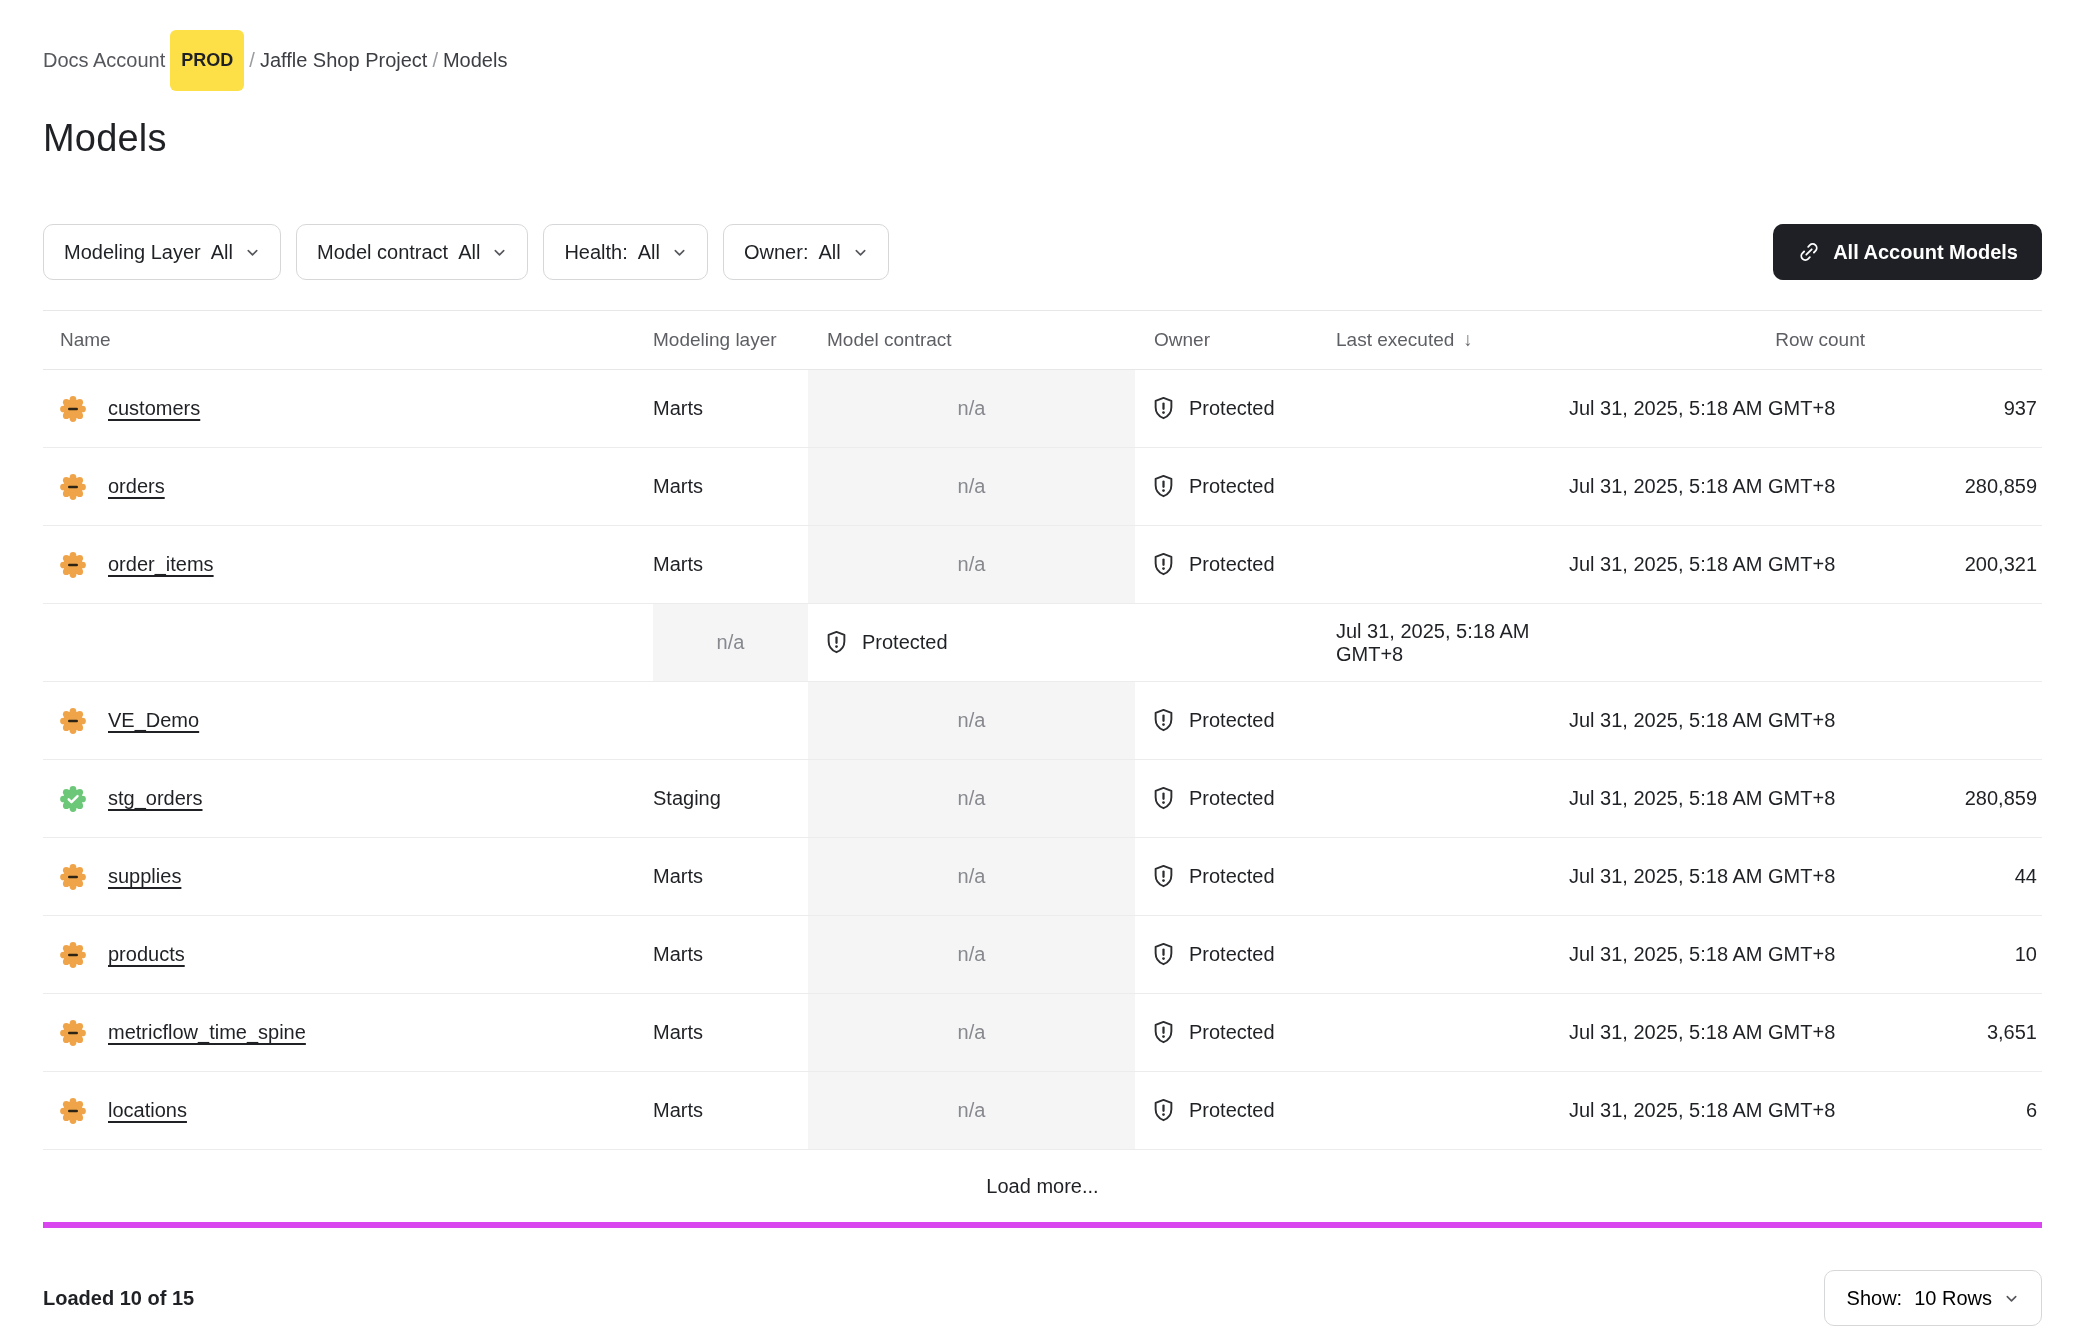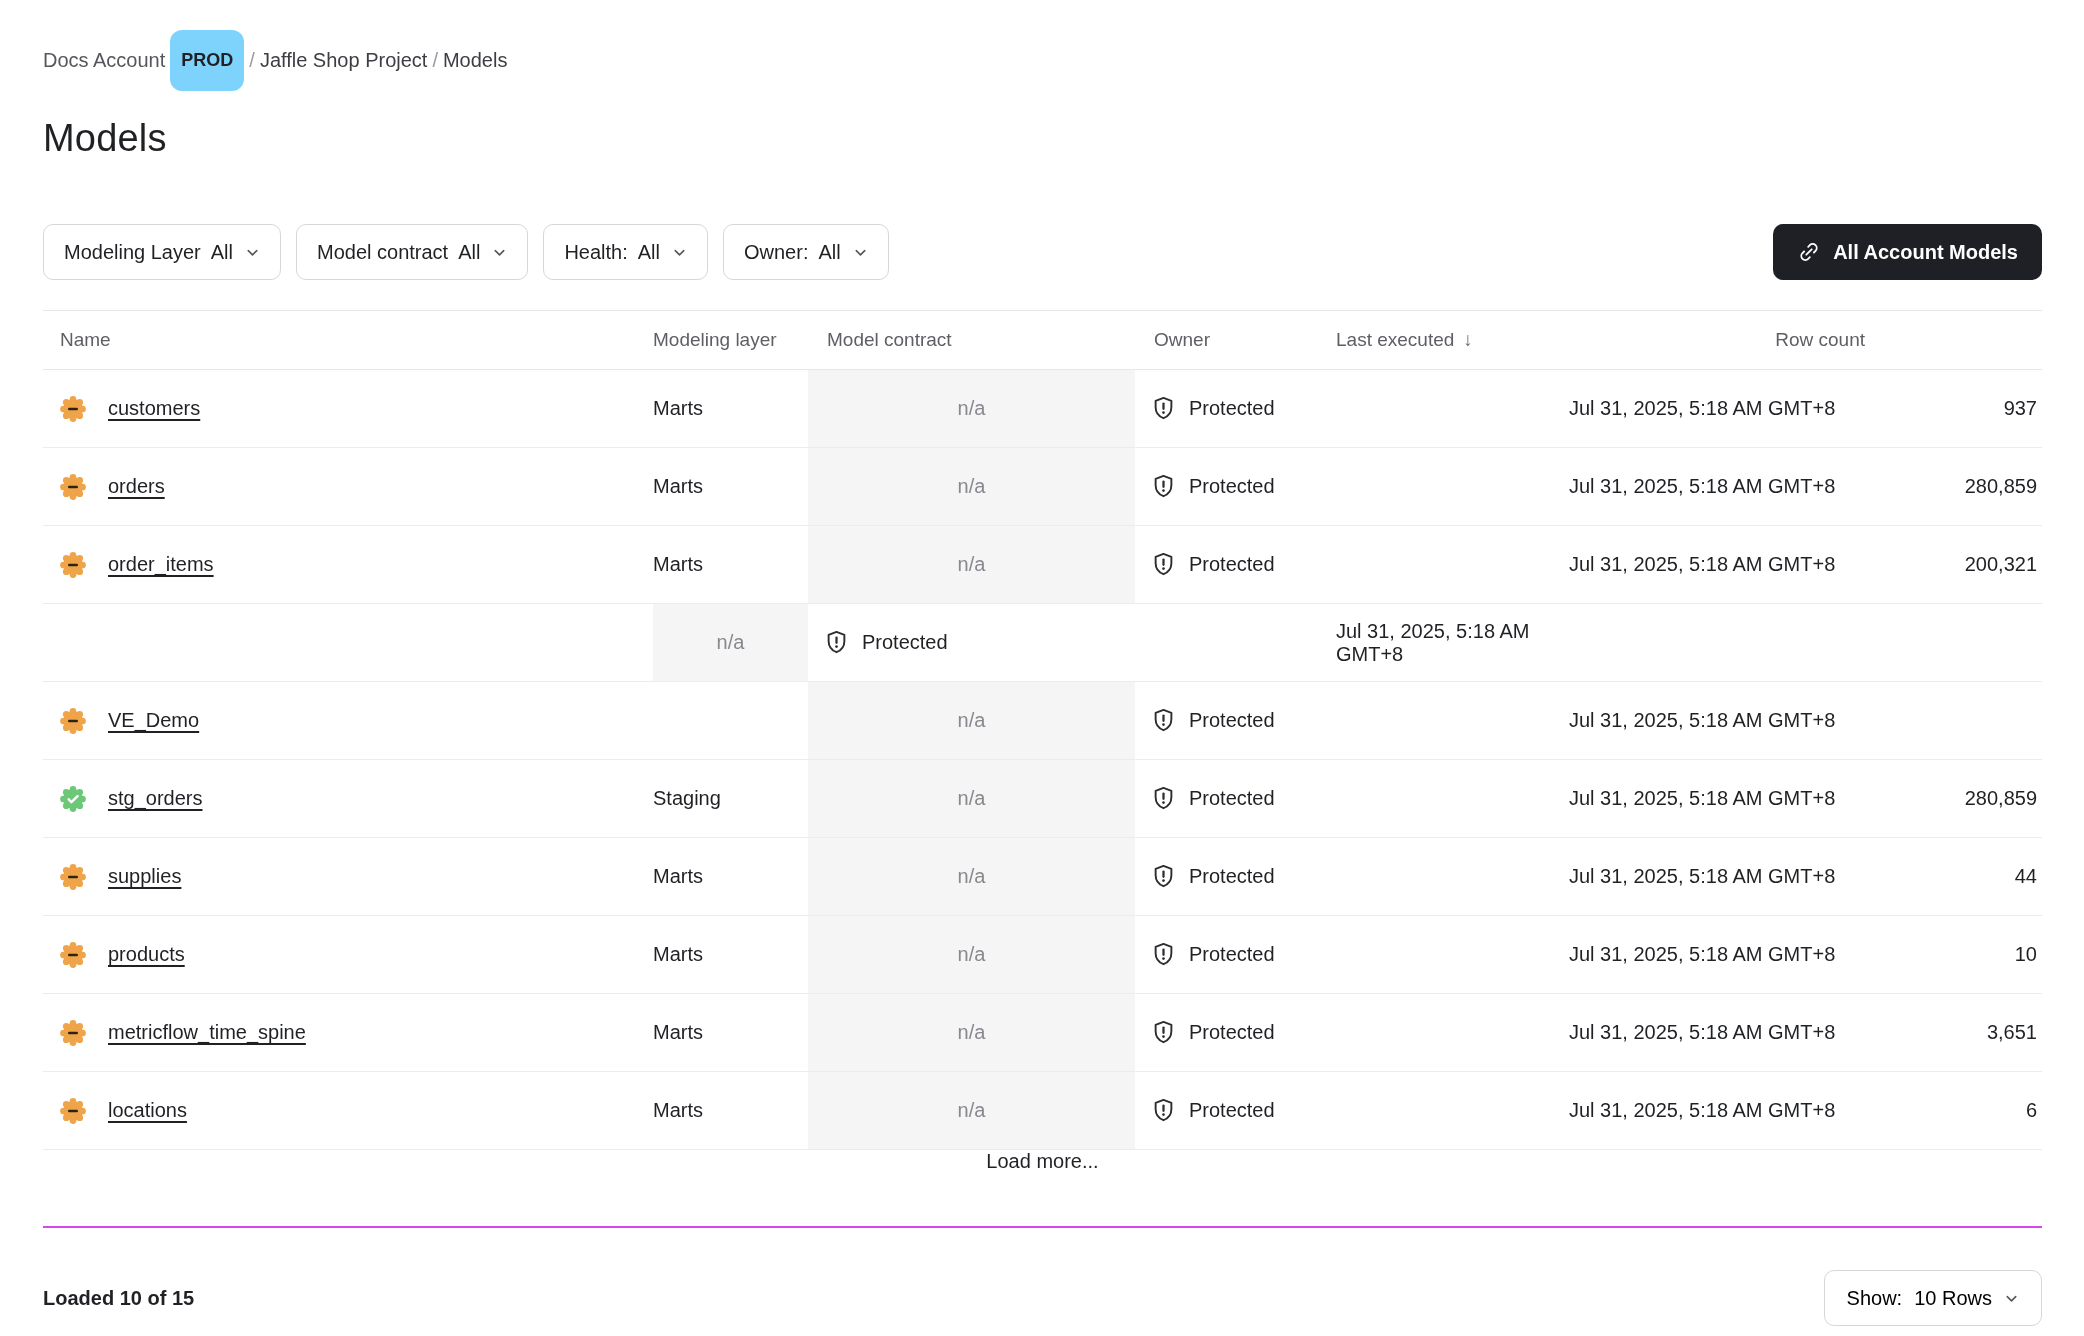--- a/index.html
+++ b/index.html
@@ -7,22 +7,22 @@
   body {
     width:2084px; min-height:1336px;
     font-family:"Liberation Sans","DejaVu Sans",sans-serif;
     color:#1f2125; font-size:20px;
   }
   .container { padding:0 42px 0 43px; }
 
   
   .breadcrumb { display:flex; align-items:center; gap:5px; margin-top:30px; font-size:20px; }
   .crumb-account { color:#55575c; cursor:pointer; }
-  .env-badge { background:#7dd3fc; color:#1f2125; font-weight:600; font-size:18px;
-               padding:20px 11px; border-radius:12px; }
+  .env-badge { background:#fde047; color:#1f2125; font-weight:600; font-size:18px;
+               padding:20px 11px; border-radius:6px; }
   .crumb-sep { color:#9a9ca1; }
   .crumb-link { color:#3c3e43; cursor:pointer; }
   .crumb-current { color:#3c3e43; }
 
   
   h1.page-title { font-size:38px; font-weight:500; color:#1f2125; margin-top:26px; letter-spacing:.2px; }
 
   
   .toolbar { display:flex; align-items:center; margin-top:64px; }
   .filters { display:flex; gap:15px; flex:1; }
@@ -71,22 +71,22 @@
 
   .health-icon { width:26px; height:26px; flex:0 0 26px; display:flex; }
   .health-icon svg { width:26px; height:26px; }
   .health-icon .seal-warning, .health-icon .seal-success { display:none; }
   .health-icon.health-warning .seal-warning { display:block; }
   .health-icon.health-success .seal-success { display:block; }
 
   .shield-icon { width:27px; height:27px; display:flex; }
 
   
-  .load-more-row { height:78px; display:flex; align-items:flex-start; justify-content:center;
-                   border-bottom:2px solid #d946ef; }
+  .load-more-row { height:78px; display:flex; align-items:center; justify-content:center;
+                   border-bottom:6px solid #d946ef; }
   .load-more { font-size:20px; color:#1f2125; cursor:pointer; }
 
   
   .footer { display:flex; align-items:center; justify-content:space-between; margin-top:42px; }
   .loaded-status { font-weight:600; font-size:20px; }
   .show-btn {
     display:flex; align-items:center; gap:12px; height:56px; padding:0 22px;
     border:1px solid #d6d7d9; border-radius:10px; background:#fff; cursor:pointer; font-size:20px;
   }
 </style>

